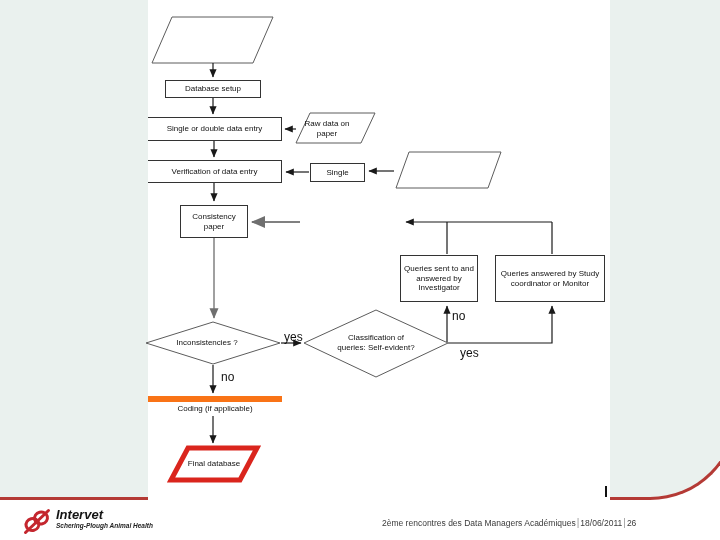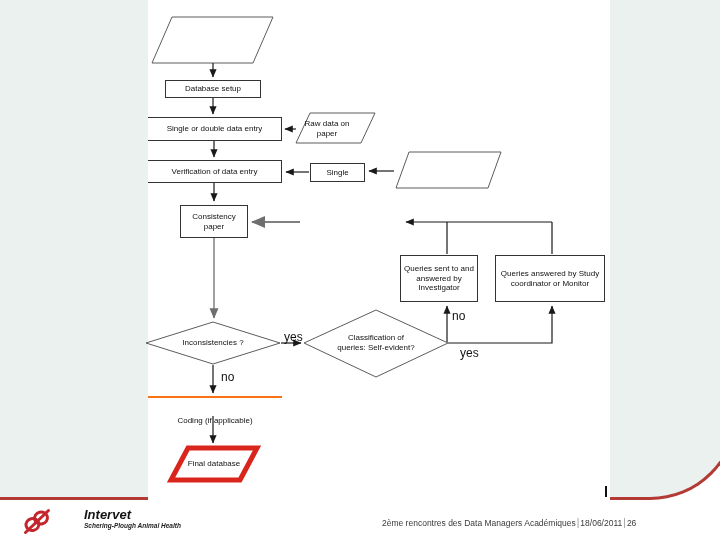--- a/index.html
+++ b/index.html
@@ -23,31 +23,31 @@
   }
   .chart{position:absolute;left:0;top:0;width:720px;height:540px;}
   svg.layer{position:absolute;left:0;top:0;}
   
   .fbox{
     position:absolute;box-sizing:border-box;background:#ffffff;
     border:1px solid #333;display:flex;align-items:center;justify-content:center;
     text-align:center;font-size:8px;line-height:1.2;color:#111;
   }
   .fbox.noleft{border-left:none;}
-  .fbox.toponly{border:none;border-top:2px solid #f97316;background:transparent;align-items:flex-start;padding-top:18px;}
+  .fbox.toponly{border:none;border-top:6px solid #f97316;background:transparent;align-items:flex-start;padding-top:2px;}
   
   .flabel{
     position:absolute;display:flex;align-items:center;justify-content:center;
     text-align:center;font-size:8px;line-height:1.2;color:#111;
   }
   .elabel{position:absolute;font-size:12px;color:#111;}
   .cursor-bar{position:absolute;left:605px;top:486px;width:2px;height:11px;background:#111;}
   
   .footer-logo{position:absolute;left:22px;top:508px;display:flex;gap:4px;}
-  .brand-text{display:flex;flex-direction:column;margin-left:28px;}
+  .brand-text{display:flex;flex-direction:column;}
   .brand-name{font-size:13px;font-weight:bold;font-style:italic;color:#151515;line-height:1;}
   .brand-tagline{font-size:6.5px;font-style:italic;font-weight:bold;color:#222;margin-top:1px;}
   .footer-right{
     position:absolute;left:382px;top:517px;display:flex;align-items:center;gap:1px;
     font-size:8.5px;color:#3a3a3a;
   }
   .fsep{color:#9a9a9a;font-size:10px;}
 </style>
 </head>
 <body>
@@ -98,21 +98,21 @@
   <div class="fbox" style="left:165px;top:80px;width:96px;height:18px;">Database setup</div>
   <div class="fbox noleft" style="left:148px;top:117px;width:134px;height:24px;">Single or double data entry</div>
   <div class="fbox noleft" style="left:148px;top:160px;width:134px;height:23px;">Verification of data entry</div>
   <div class="fbox" style="left:310px;top:163px;width:55px;height:19px;">Single</div>
   <div class="fbox" style="left:180px;top:205px;width:68px;height:33px;">Consistency paper</div>
   <div class="fbox" style="left:400px;top:255px;width:78px;height:47px;">Queries sent to and answered by Investigator</div>
   <div class="fbox" style="left:495px;top:255px;width:110px;height:47px;">Queries answered by Study coordinator or Monitor</div>
   <div class="fbox toponly" style="left:148px;top:396px;width:134px;height:20px;">Coding (if applicable)</div>
 
   <div class="flabel" style="left:304px;top:115px;width:46px;height:28px;">Raw data on paper</div>
-  <div class="flabel" style="left:171px;top:326px;width:84px;height:34px;">Inconsistencies ?</div>
+  <div class="flabel" style="left:165px;top:326px;width:84px;height:34px;">Inconsistencies ?</div>
   <div class="flabel" style="left:336px;top:327px;width:80px;height:32px;">Classification of queries: Self-evident?</div>
   <div class="flabel" style="left:184px;top:452px;width:60px;height:24px;">Final database</div>
 
   <div class="elabel" style="left:284px;top:330px;">yes</div>
   <div class="elabel" style="left:221px;top:370px;">no</div>
   <div class="elabel" style="left:452px;top:309px;">no</div>
   <div class="elabel" style="left:460px;top:346px;">yes</div>
 </div>
 
 <div class="cursor-bar"></div>

